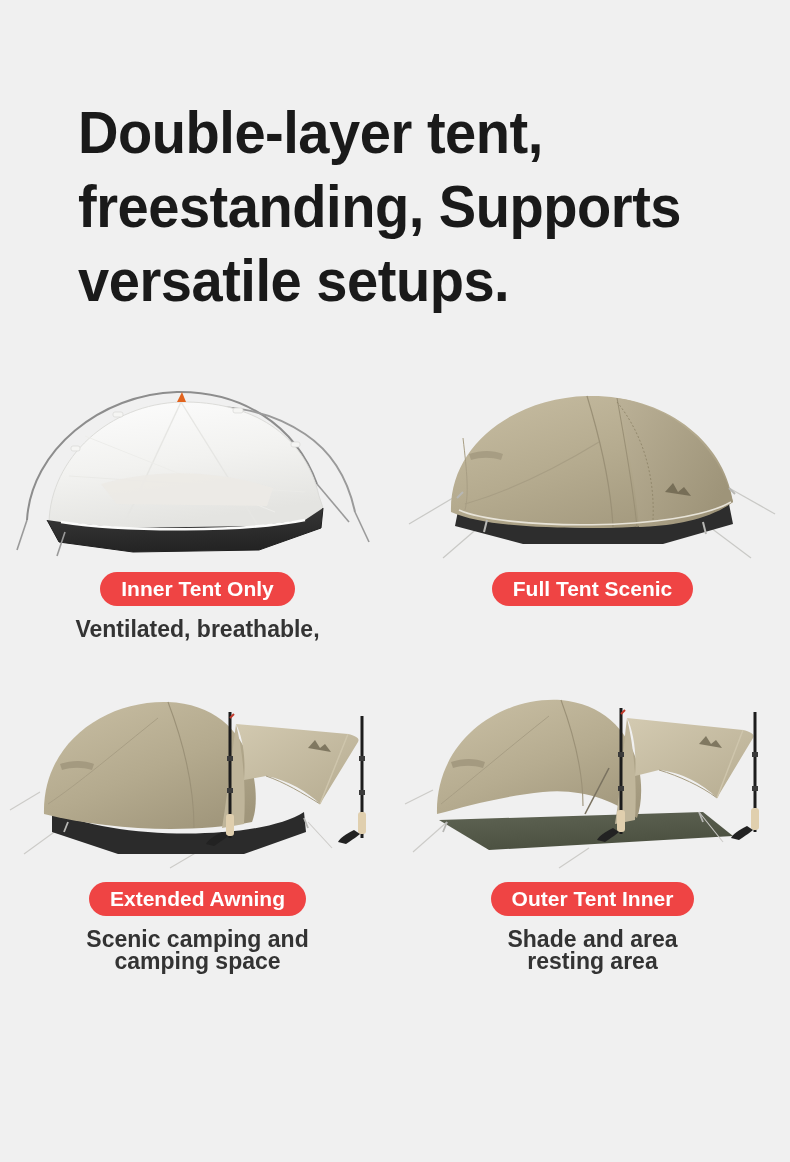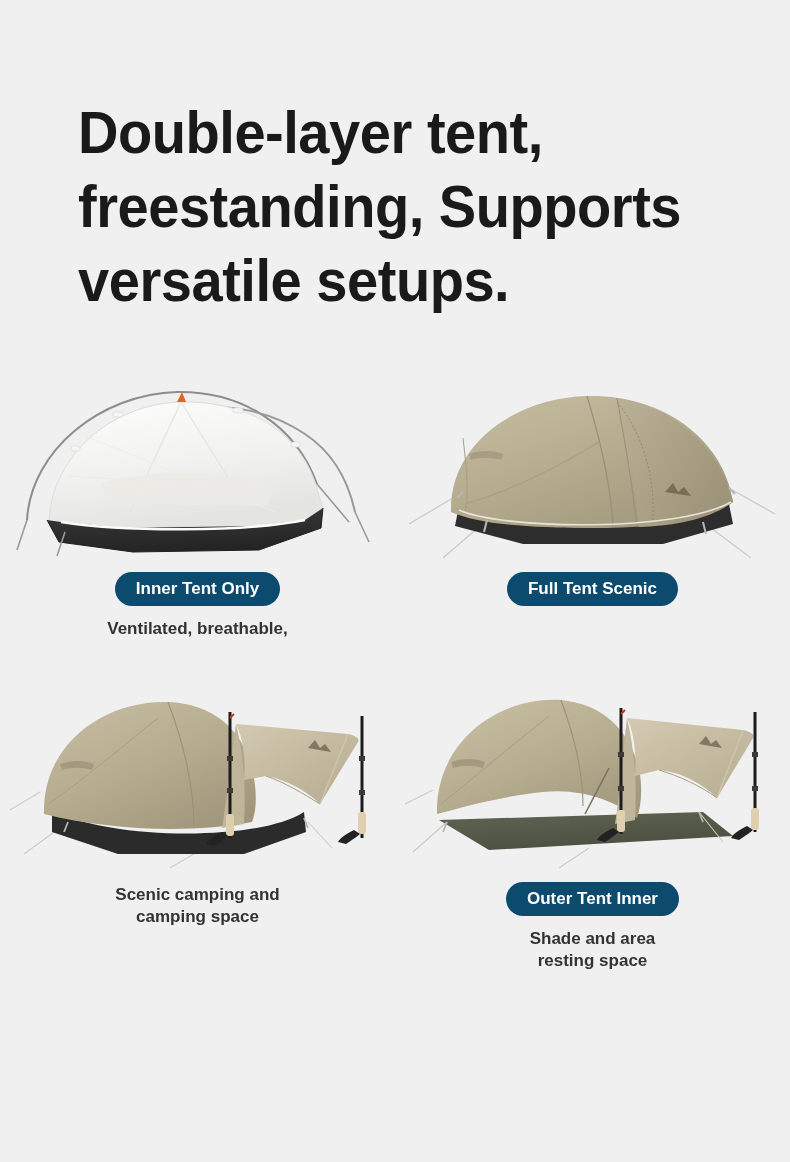--- a/index.html
+++ b/index.html
@@ -51,32 +51,32 @@
   .figure {
     width: 380px;
     height: 190px;
     display: block;
   }
   .row-2 .figure {
     height: 200px;
   }
   .badge {
     margin-top: 10px;
-    background: #0c4a6e;
+    background: #ef4444;
     color: #ffffff;
-    font-size: 17px;
+    font-size: 21px;
     font-weight: bold;
     padding: 7px 21px 8px 21px;
     border-radius: 999px;
     line-height: 19px;
     white-space: nowrap;
   }
   .caption {
     margin-top: 12px;
-    font-size: 17px;
+    font-size: 23px;
     line-height: 22px;
     color: #333333;
     text-align: center;
     font-weight: 600;
   }
   .caption .cap-line {
     display: block;
     white-space: nowrap;
   }
   .row-2 {
@@ -252,20 +252,21 @@
           <path d="M354 44 L 354 166" stroke="#1c1c1c" stroke-width="3"></path>
           <rect x="351" y="84" width="6" height="5" fill="#3a3a3a"></rect>
           <rect x="351" y="118" width="6" height="5" fill="#3a3a3a"></rect>
           <rect x="350" y="140" width="8" height="22" rx="3" fill="#e0cfae"></rect>
           <path d="M346 158 C 338 162, 332 166, 330 170 L 338 172 C 344 168, 350 164, 352 162 Z" fill="#222"></path>
         </g>
 
         <path d="M60 150 l -4 10" stroke="#b7b7b4" stroke-width="1.8" fill="none"></path>
         <path d="M296 146 l 4 10" stroke="#b7b7b4" stroke-width="1.8" fill="none"></path>
       </svg>
+      <div class="badge">Extended Awning</div>
       <div class="caption">
         <span class="cap-line">Scenic camping and</span>
         <span class="cap-line">camping space</span>
       </div>
     </div>
 
     <div class="cell cell-right">
       <svg class="figure" viewBox="0 0 380 200">
         <defs>
           <linearGradient id="tarpL" x1="0.1" y1="0" x2="0.8" y2="1">
@@ -327,17 +328,17 @@
           <rect x="348" y="136" width="8" height="22" rx="3" fill="#e0cfae"></rect>
           <path d="M344 154 C 336 158, 330 162, 328 166 L 336 168 C 342 164, 348 160, 350 158 Z" fill="#222"></path>
         </g>
 
         <path d="M44 150 l -4 10" stroke="#b7b7b4" stroke-width="1.8" fill="none"></path>
         <path d="M296 140 l 4 10" stroke="#b7b7b4" stroke-width="1.8" fill="none"></path>
       </svg>
       <div class="badge">Outer Tent Inner</div>
       <div class="caption">
         <span class="cap-line">Shade and area</span>
-        <span class="cap-line">resting space</span>
+        <span class="cap-line">resting area</span>
       </div>
     </div>
   </div>
 </div>
 
 </body></html>

